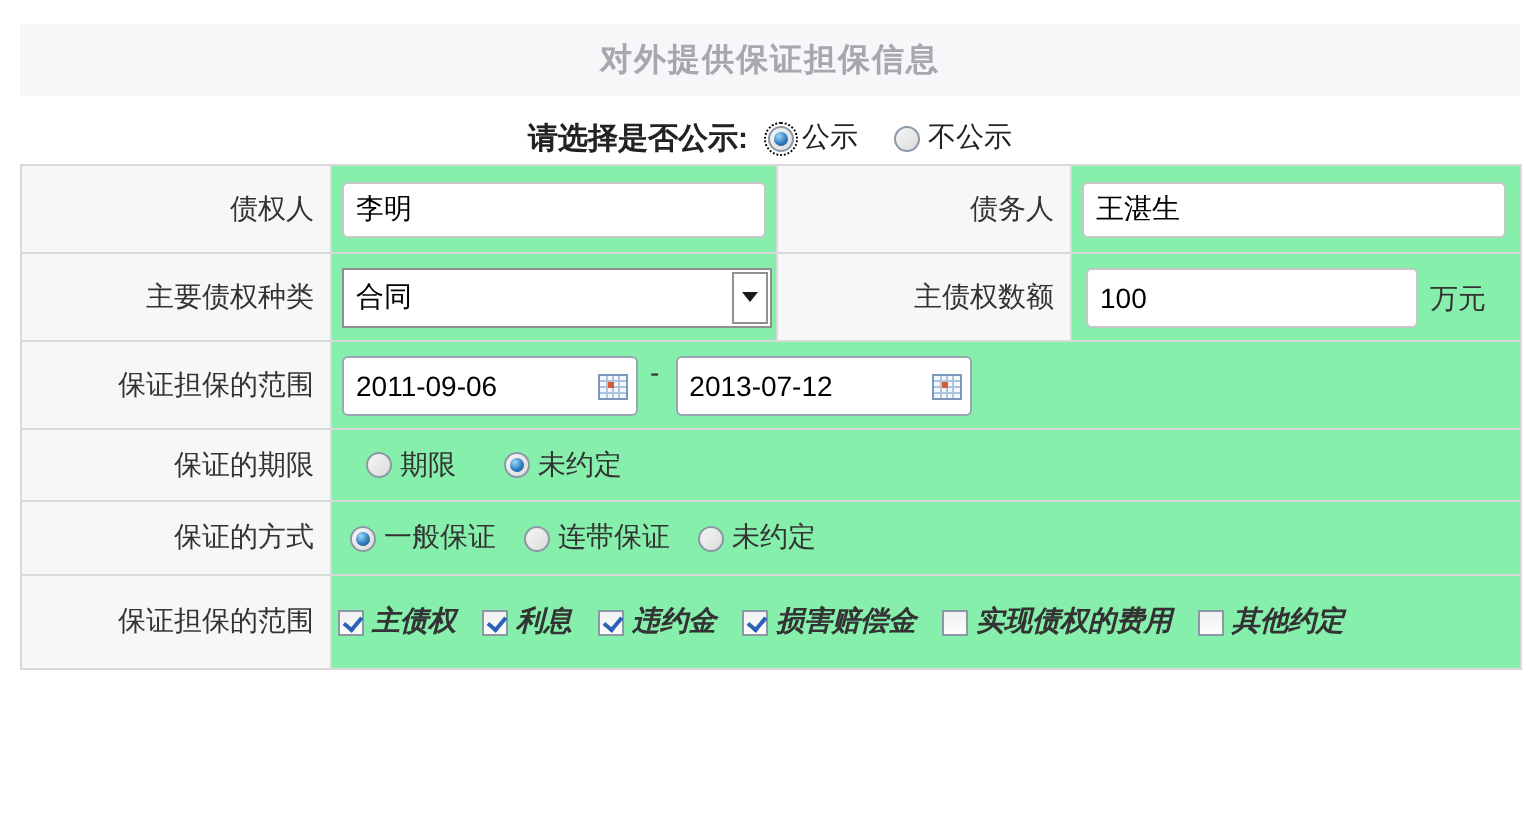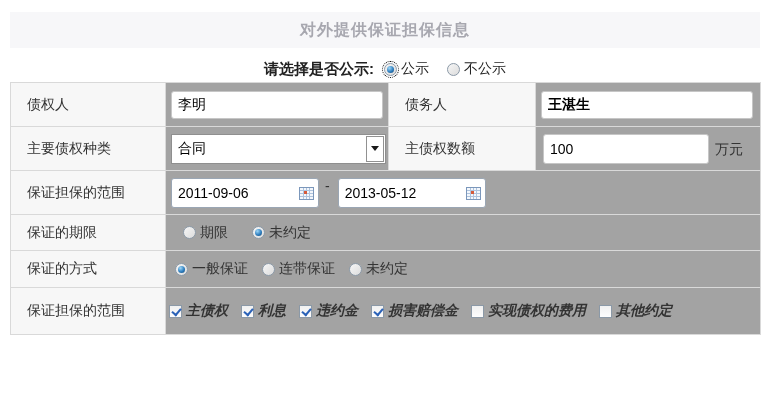--- a/index.html
+++ b/index.html
@@ -29,31 +29,31 @@
   
   .checkbox { width:13px; height:13px; border:1px solid #8b99a7;
     background:linear-gradient(#f0f0f0,#fdfdfd); position:relative; flex:0 0 auto; }
   .checkbox.checked::after { content:""; position:absolute; left:2px; top:2px; width:7px; height:4px;
     border-left:2px solid #2b62b8; border-bottom:2px solid #2b62b8; transform:rotate(-50deg); }
 
   
   table.form-table { position:absolute; left:10px; top:82px; width:750px;
     border-collapse:collapse; table-layout:fixed; }
   .form-table td { border:1px solid #d9d9d9; font-size:14px; color:#333; vertical-align:middle; }
-  .form-table td.lbl { background:#f7f7f7; padding-right:8px;padding-left:16px; }
-  .form-table td.fld { background:#a3a3a3; padding-left:3px; }
+  .form-table td.lbl { background:#f7f7f7; text-align:right; padding-right:8px;padding-left:16px; }
+  .form-table td.fld { background:#86efac; padding-left:3px; }
   tr.r1 td, tr.r2 td, tr.r3 td { height:44px; }
   tr.r4 td { height:36px; }
   tr.r5 td { height:37px; }
   tr.r6 td { height:47px; }
 
   .text-input { height:28px; border:1px solid #c6c6c6; border-radius:3px; padding:0 6px;
     font-size:14px; color:#000; font-family:inherit; background:#fff; outline:none; }
   .w-creditor { width:212px; margin-left:2px; }
-  .w-debtor  { width:212px; margin-left:2px;font-weight:bold; }
+  .w-debtor  { width:212px; margin-left:2px; }
   .w-amount  { width:166px; margin-left:4px; height:30px; }
   .unit { margin-left:6px; color:#333; }
 
   
   .select { position:relative; width:215px; height:30px; margin-left:2px;
     border:1px solid #8f8f8f; background:#fff; display:flex; align-items:center; }
   .select .sel-text { padding-left:6px; font-size:14px; color:#000; }
   .select .sel-btn { position:absolute; right:1px; top:1px; bottom:1px; width:18px;
     border:1px solid #919191; background:#fff; display:flex; align-items:center; justify-content:center; }
   .caret-down { width:0; height:0; border-left:4px solid transparent; border-right:4px solid transparent;
@@ -144,21 +144,21 @@
             <span class="cal">
               <svg width="15" height="13" viewBox="0 0 15 13">
                     <rect x="0.5" y="0.5" width="14" height="12" fill="#f3f7fc" stroke="#7b97bb"></rect>
                     <path d="M1 3.5h13 M1 6.5h13 M1 9.5h13 M4.5 1v11 M7.5 1v11 M10.5 1v11" stroke="#aec3dd" stroke-width="1" fill="none"></path>
                     <rect x="5" y="4" width="3" height="3" fill="#d55a3a"></rect>
                   </svg>
             </span>
           </div>
           <span class="date-sep">-</span>
           <div class="date-input">
-            <span class="date-text">2013-05-12</span>
+            <span class="date-text">2013-07-12</span>
             <span class="cal">
               <svg width="15" height="13" viewBox="0 0 15 13">
                     <rect x="0.5" y="0.5" width="14" height="12" fill="#f3f7fc" stroke="#7b97bb"></rect>
                     <path d="M1 3.5h13 M1 6.5h13 M1 9.5h13 M4.5 1v11 M7.5 1v11 M10.5 1v11" stroke="#aec3dd" stroke-width="1" fill="none"></path>
                     <rect x="5" y="4" width="3" height="3" fill="#d55a3a"></rect>
                   </svg>
             </span>
           </div>
         </div>
       </td>

